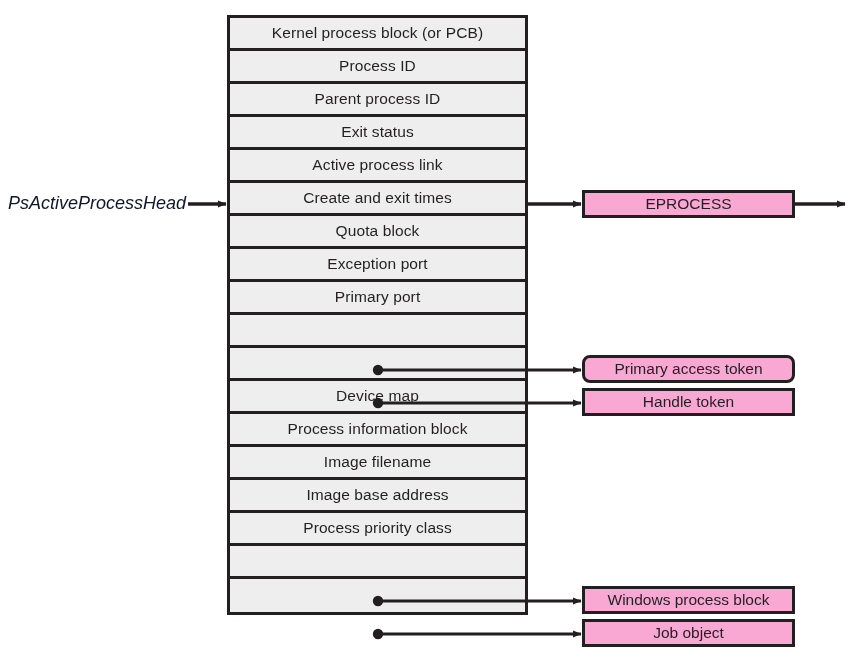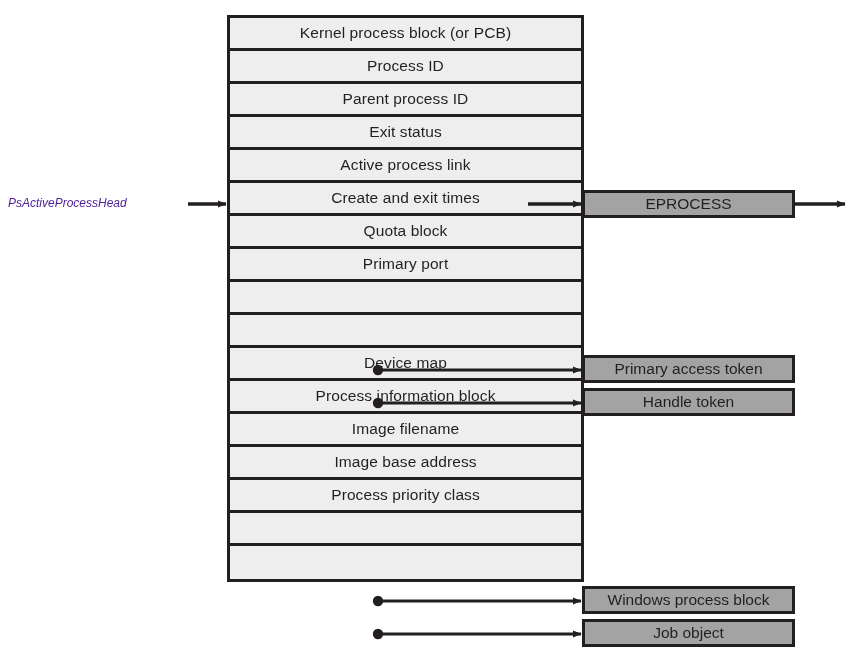--- a/index.html
+++ b/index.html
@@ -24,32 +24,32 @@
   }
 
   
   .head-label {
     position: absolute;
     left: 8px;
     top: 192px;
     width: 180px;
     text-align: left;
     font-style: italic;
-    font-size: 12px;
+    font-size: 18px;
     line-height: 22px;
-    color: #4c1d95;
+    color: #0f172a;
     white-space: nowrap;
   }
 
   
   .struct {
     position: absolute;
     left: 227px;
     top: 15px;
-    width: 357px;
+    width: 301px;
     border: 3px solid #231f20;
     box-sizing: border-box;
     background: #eeeeee;
   }
   .struct-row {
     height: 33px;
     box-sizing: border-box;
     border-bottom: 3px solid #231f20;
     background: #eeeeee;
     display: flex;
@@ -69,21 +69,21 @@
   }
 
   
   .target-box {
     position: absolute;
     left: 582px;
     width: 213px;
     height: 28px;
     border: 3px solid #231f20;
     box-sizing: border-box;
-    background: #a3a3a3;
+    background: #f9a8d4;
     display: flex;
     align-items: center;
     justify-content: center;
   }
   .target-box .boxtext {
     font-size: 15.5px;
     line-height: 18px;
     color: #231f20;
     white-space: nowrap;
   }
@@ -119,20 +119,23 @@
       <div class="struct-row">
         <span class="rowtext">Active process link</span>
       </div>
       <div class="struct-row">
         <span class="rowtext">Create and exit times</span>
       </div>
       <div class="struct-row">
         <span class="rowtext">Quota block</span>
       </div>
       <div class="struct-row">
+        <span class="rowtext">Exception port</span>
+      </div>
+      <div class="struct-row">
         <span class="rowtext">Primary port</span>
       </div>
       <div class="struct-row empty"></div>
       <div class="struct-row empty"></div>
       <div class="struct-row">
         <span class="rowtext">Device map</span>
       </div>
       <div class="struct-row">
         <span class="rowtext">Process information block</span>
       </div>
@@ -146,21 +149,21 @@
         <span class="rowtext">Process priority class</span>
       </div>
       <div class="struct-row empty"></div>
       <div class="struct-row empty"></div>
     </div>
 
   <div id="targets">
       <div class="target-box" style="top: 190px;">
         <span class="boxtext">EPROCESS</span>
       </div>
-      <div class="target-box" style="top: 355px;">
+      <div class="target-box" style="top: 355px; border-radius: 8px;">
         <span class="boxtext">Primary access token</span>
       </div>
       <div class="target-box" style="top: 388px;">
         <span class="boxtext">Handle token</span>
       </div>
       <div class="target-box" style="top: 586px;">
         <span class="boxtext">Windows process block</span>
       </div>
       <div class="target-box" style="top: 619px;">
         <span class="boxtext">Job object</span>

